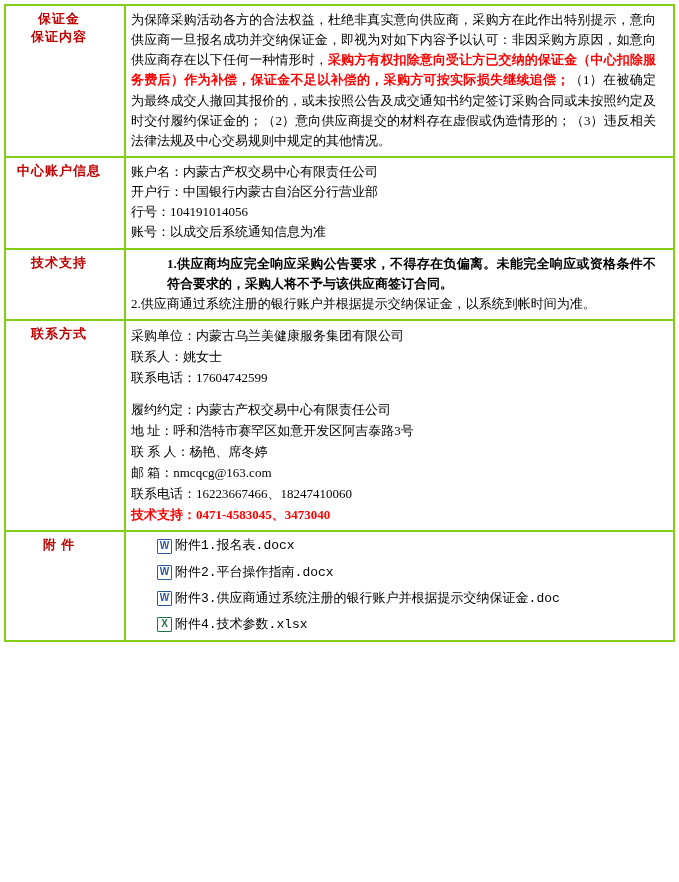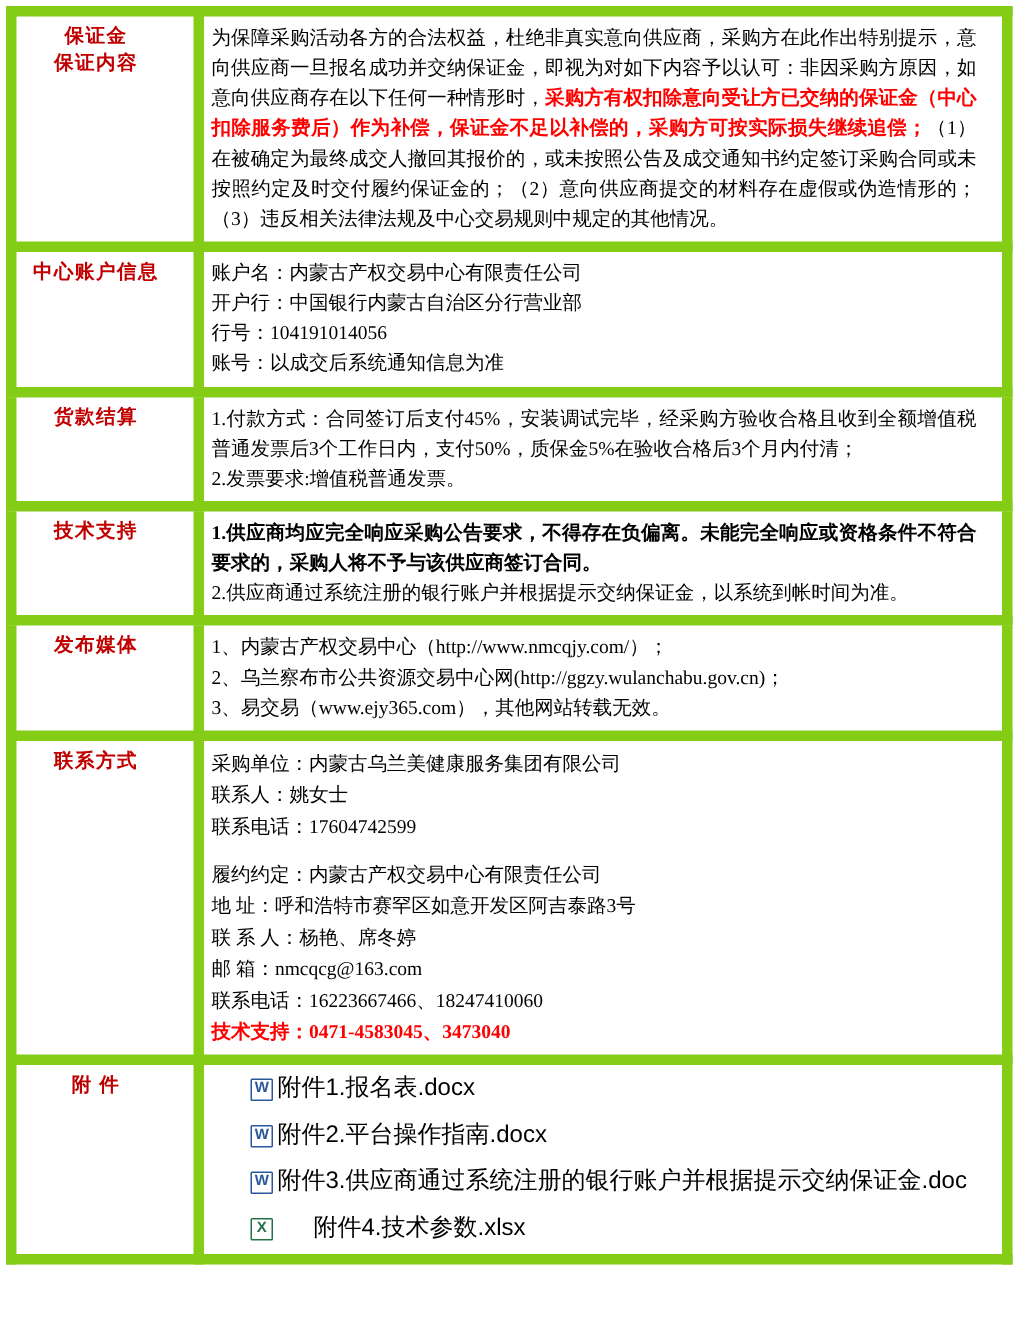--- a/index.html
+++ b/index.html
@@ -18,21 +18,21 @@
     box-sizing: border-box;
     padding: 4px 4px 2px 4px;
     background: #ffffff;
   }
   table.doc {
     width: 671px;
     border-collapse: collapse;
     table-layout: fixed;
   }
   table.doc td {
-    border: 7px solid #84cc16;
+    border: 2px solid #84cc16;
     vertical-align: top;
     padding: 4px 17px 5px 5px;
   }
   td.label {
     width: 96px;
     text-align: center;
     vertical-align: middle;
     font-weight: bold;
     color: #c00000;
     letter-spacing: 1px;
@@ -45,37 +45,38 @@
   .p {
     margin: 0;
     line-height: 1.55;
   }
   .red {
     color: #ff0000;
     font-weight: bold;
   }
   .bold {
     font-weight: bold;
+    margin-left: 36px;
   }
   .gap {
     height: 11px;
     line-height: 11px;
     font-size: 1px;
   }
   
   td.attach {
     padding: 9px 5px 10px 5px;
   }
   .att-row {
     display: flex;
     align-items: center;
     margin: 0 0 6px 0;
     padding-left: 26px;
   }
-  .att-row:last-child { margin-bottom: 0; gap: 24px; }
+  .att-row:last-child { margin-bottom: 0; }
   .att-icon {
     width: 13px;
     height: 13px;
     flex: 0 0 13px;
     margin-right: 3px;
     position: relative;
     border-radius: 1px;
     display: inline-block;
   }
   .att-icon.word {
@@ -102,22 +103,22 @@
     position: absolute;
     left: 0; right: 0; top: -1px;
     text-align: center;
     font-family: "Liberation Sans", sans-serif;
     font-size: 10px;
     font-weight: bold;
     color: #217346;
     line-height: 13px;
   }
   .att-name {
-    font-family: Liberation Sans, sans-serif;
-    font-size: 16px;
+    font-family: Liberation Mono, monospace;
+    font-size: 13px;
     color: #000000;
   }
   .contact-block .p { line-height: 1.62; }
 </style>
 </head>
 <body>
 
 <div class="page">
   <table class="doc">
 
@@ -137,44 +138,29 @@
       <td class="label">中心账户信息</td>
       <td class="content">
         <p class="p">账户名：内蒙古产权交易中心有限责任公司</p>
         <p class="p">开户行：中国银行内蒙古自治区分行营业部</p>
         <p class="p">行号：104191014056</p>
         <p class="p">账号：以成交后系统通知信息为准</p>
       </td>
     </tr>
 
 
-    <tr>
-      <td class="label">货款结算</td>
-      <td class="content">
-        <p class="p">1.付款方式：合同签订后支付45%，安装调试完毕，经采购方验收合格且收到全额增值税普通发票后3个工作日内，支付50%，质保金5%在验收合格后3个月内付清；</p>
-        <p class="p">2.发票要求:增值税普通发票。</p>
-      </td>
-    </tr>
 
     <tr>
       <td class="label">技术支持</td>
       <td class="content">
         <p class="p bold">1.供应商均应完全响应采购公告要求，不得存在负偏离。未能完全响应或资格条件不符合要求的，采购人将不予与该供应商签订合同。</p>
         <p class="p">2.供应商通过系统注册的银行账户并根据提示交纳保证金，以系统到帐时间为准。</p>
       </td>
     </tr>
 
-    <tr>
-      <td class="label">发布媒体</td>
-      <td class="content">
-        <p class="p">1、内蒙古产权交易中心（http://www.nmcqjy.com/）；</p>
-        <p class="p">2、乌兰察布市公共资源交易中心网(http://ggzy.wulanchabu.gov.cn)；</p>
-        <p class="p">3、易交易（www.ejy365.com），其他网站转载无效。</p>
-      </td>
-    </tr>
 
     <tr>
       <td class="label">联系方式</td>
       <td class="content contact-block">
         <p class="p">采购单位：内蒙古乌兰美健康服务集团有限公司</p>
         <p class="p">联系人：姚女士</p>
         <p class="p">联系电话：17604742599</p>
         <div class="gap">&nbsp;</div>
         <p class="p">履约约定：内蒙古产权交易中心有限责任公司</p>
         <p class="p">地    址：呼和浩特市赛罕区如意开发区阿吉泰路3号</p>

